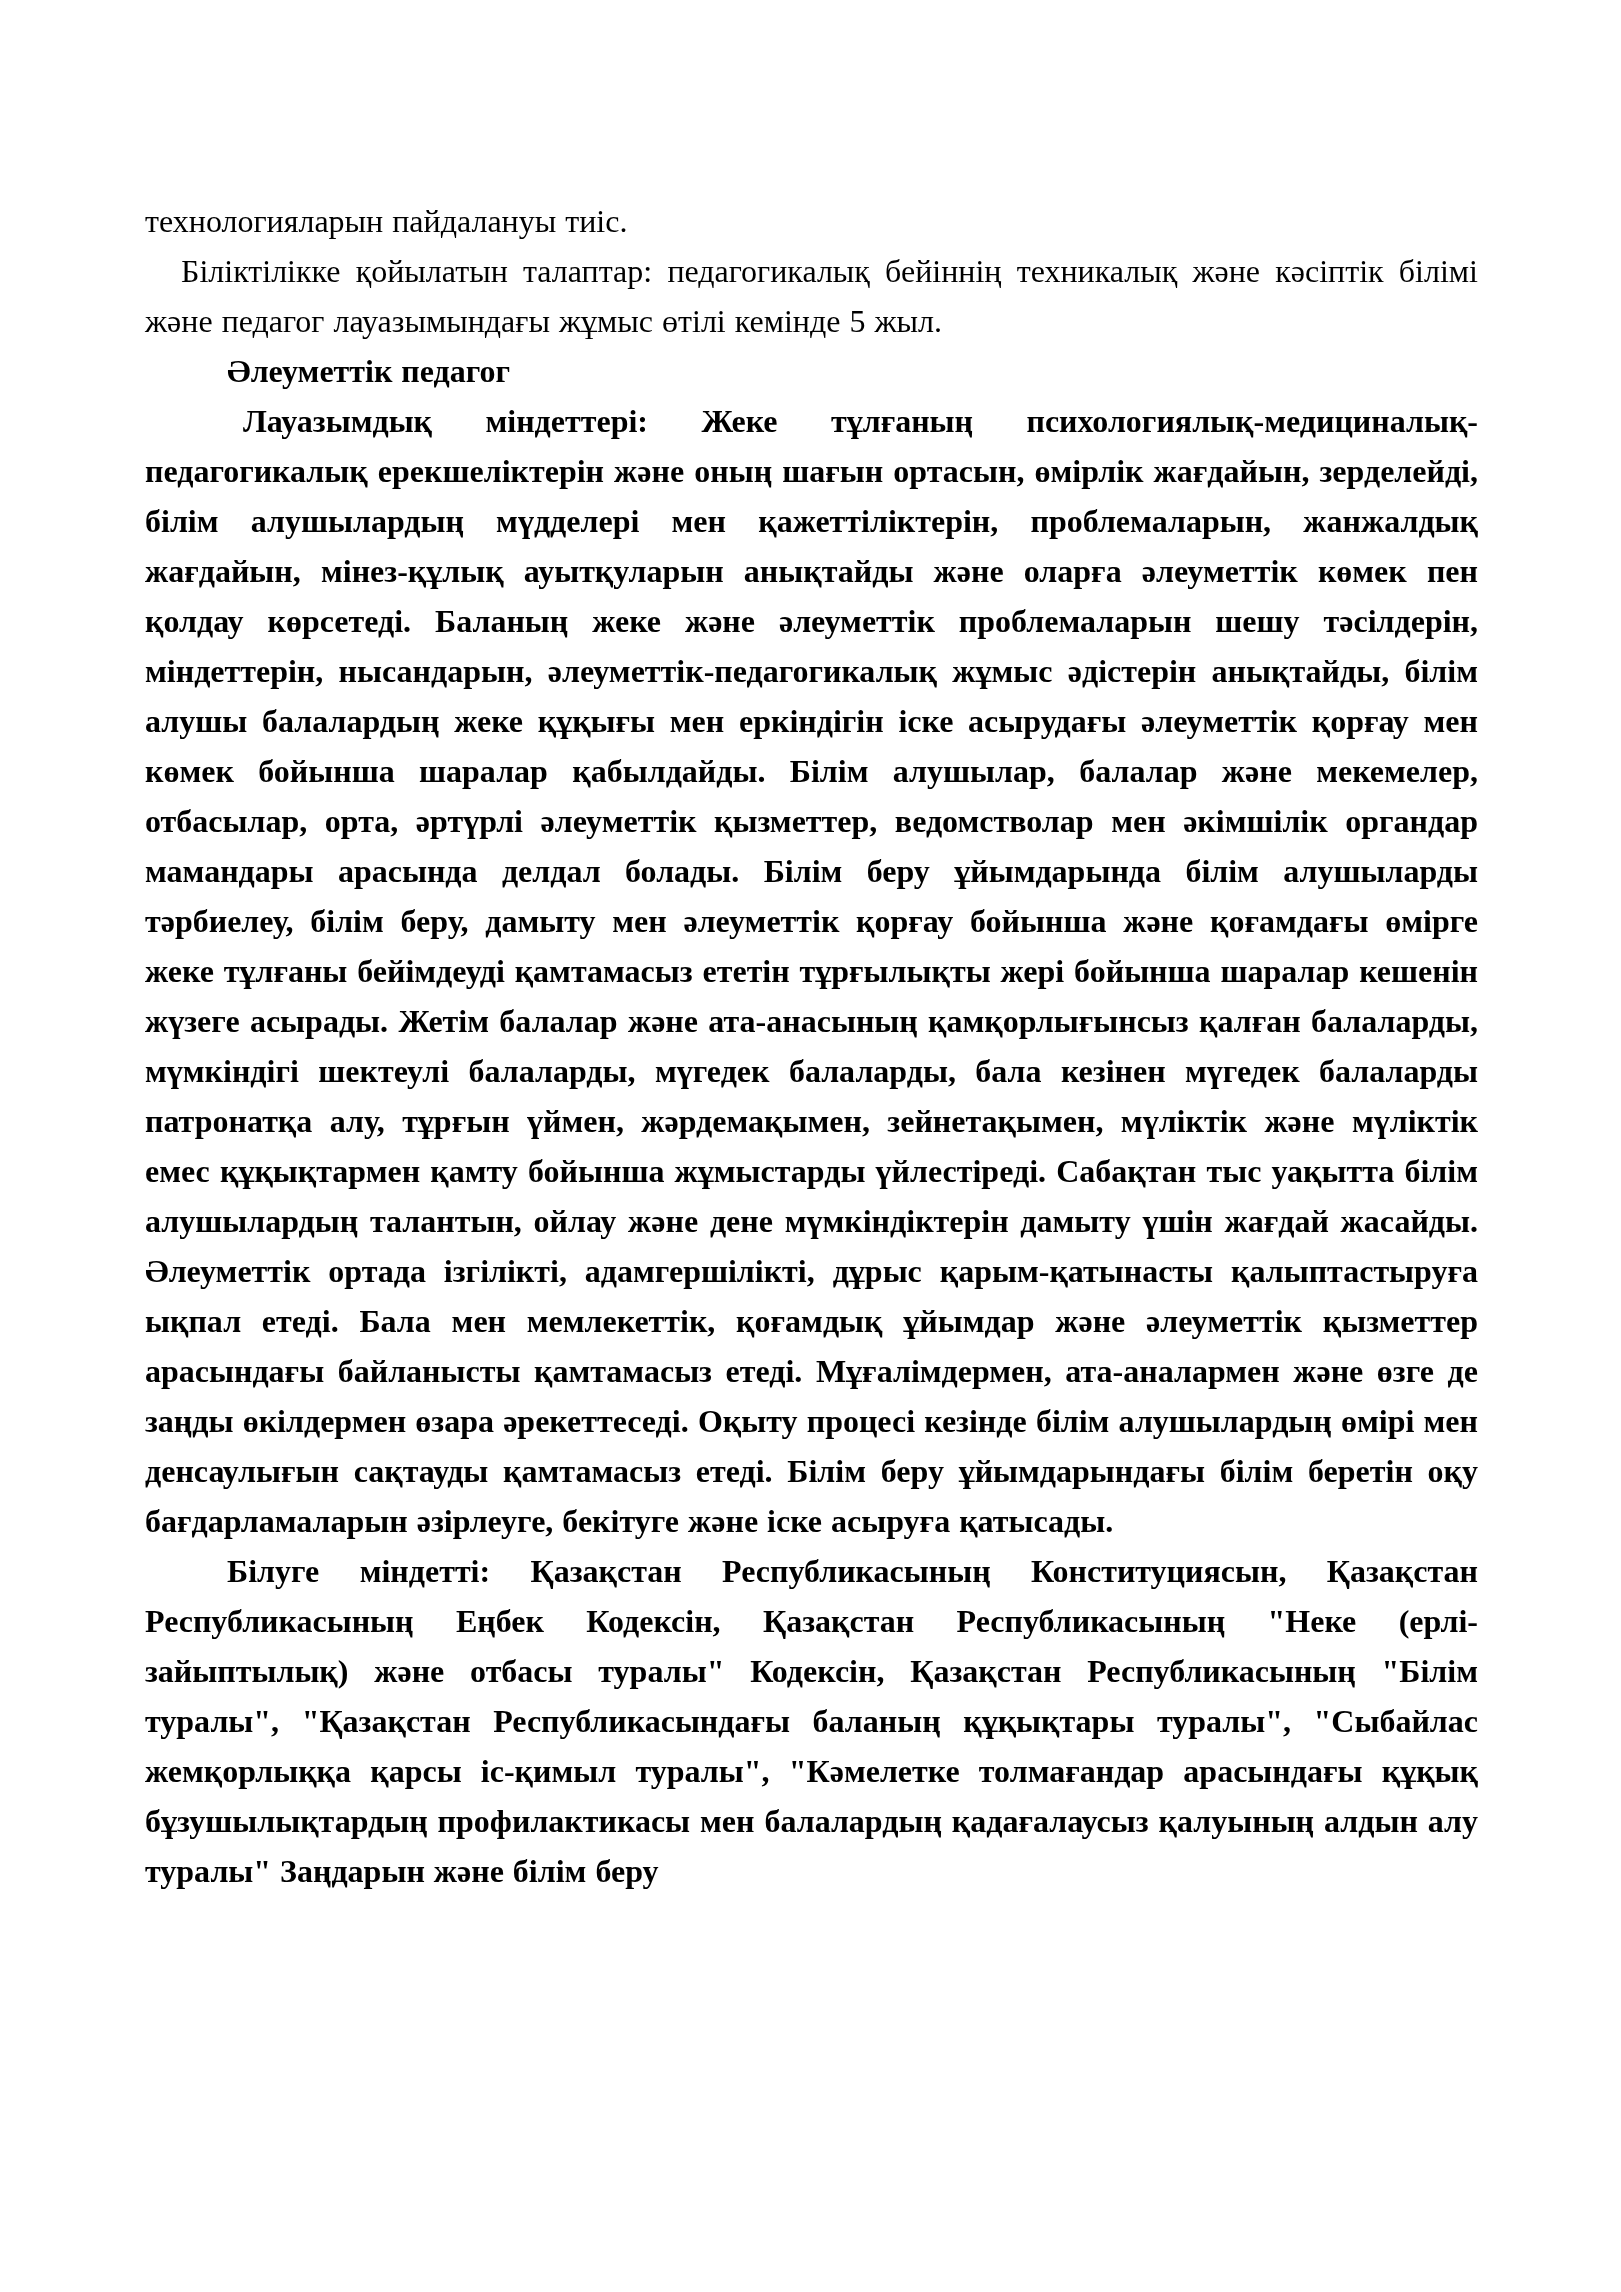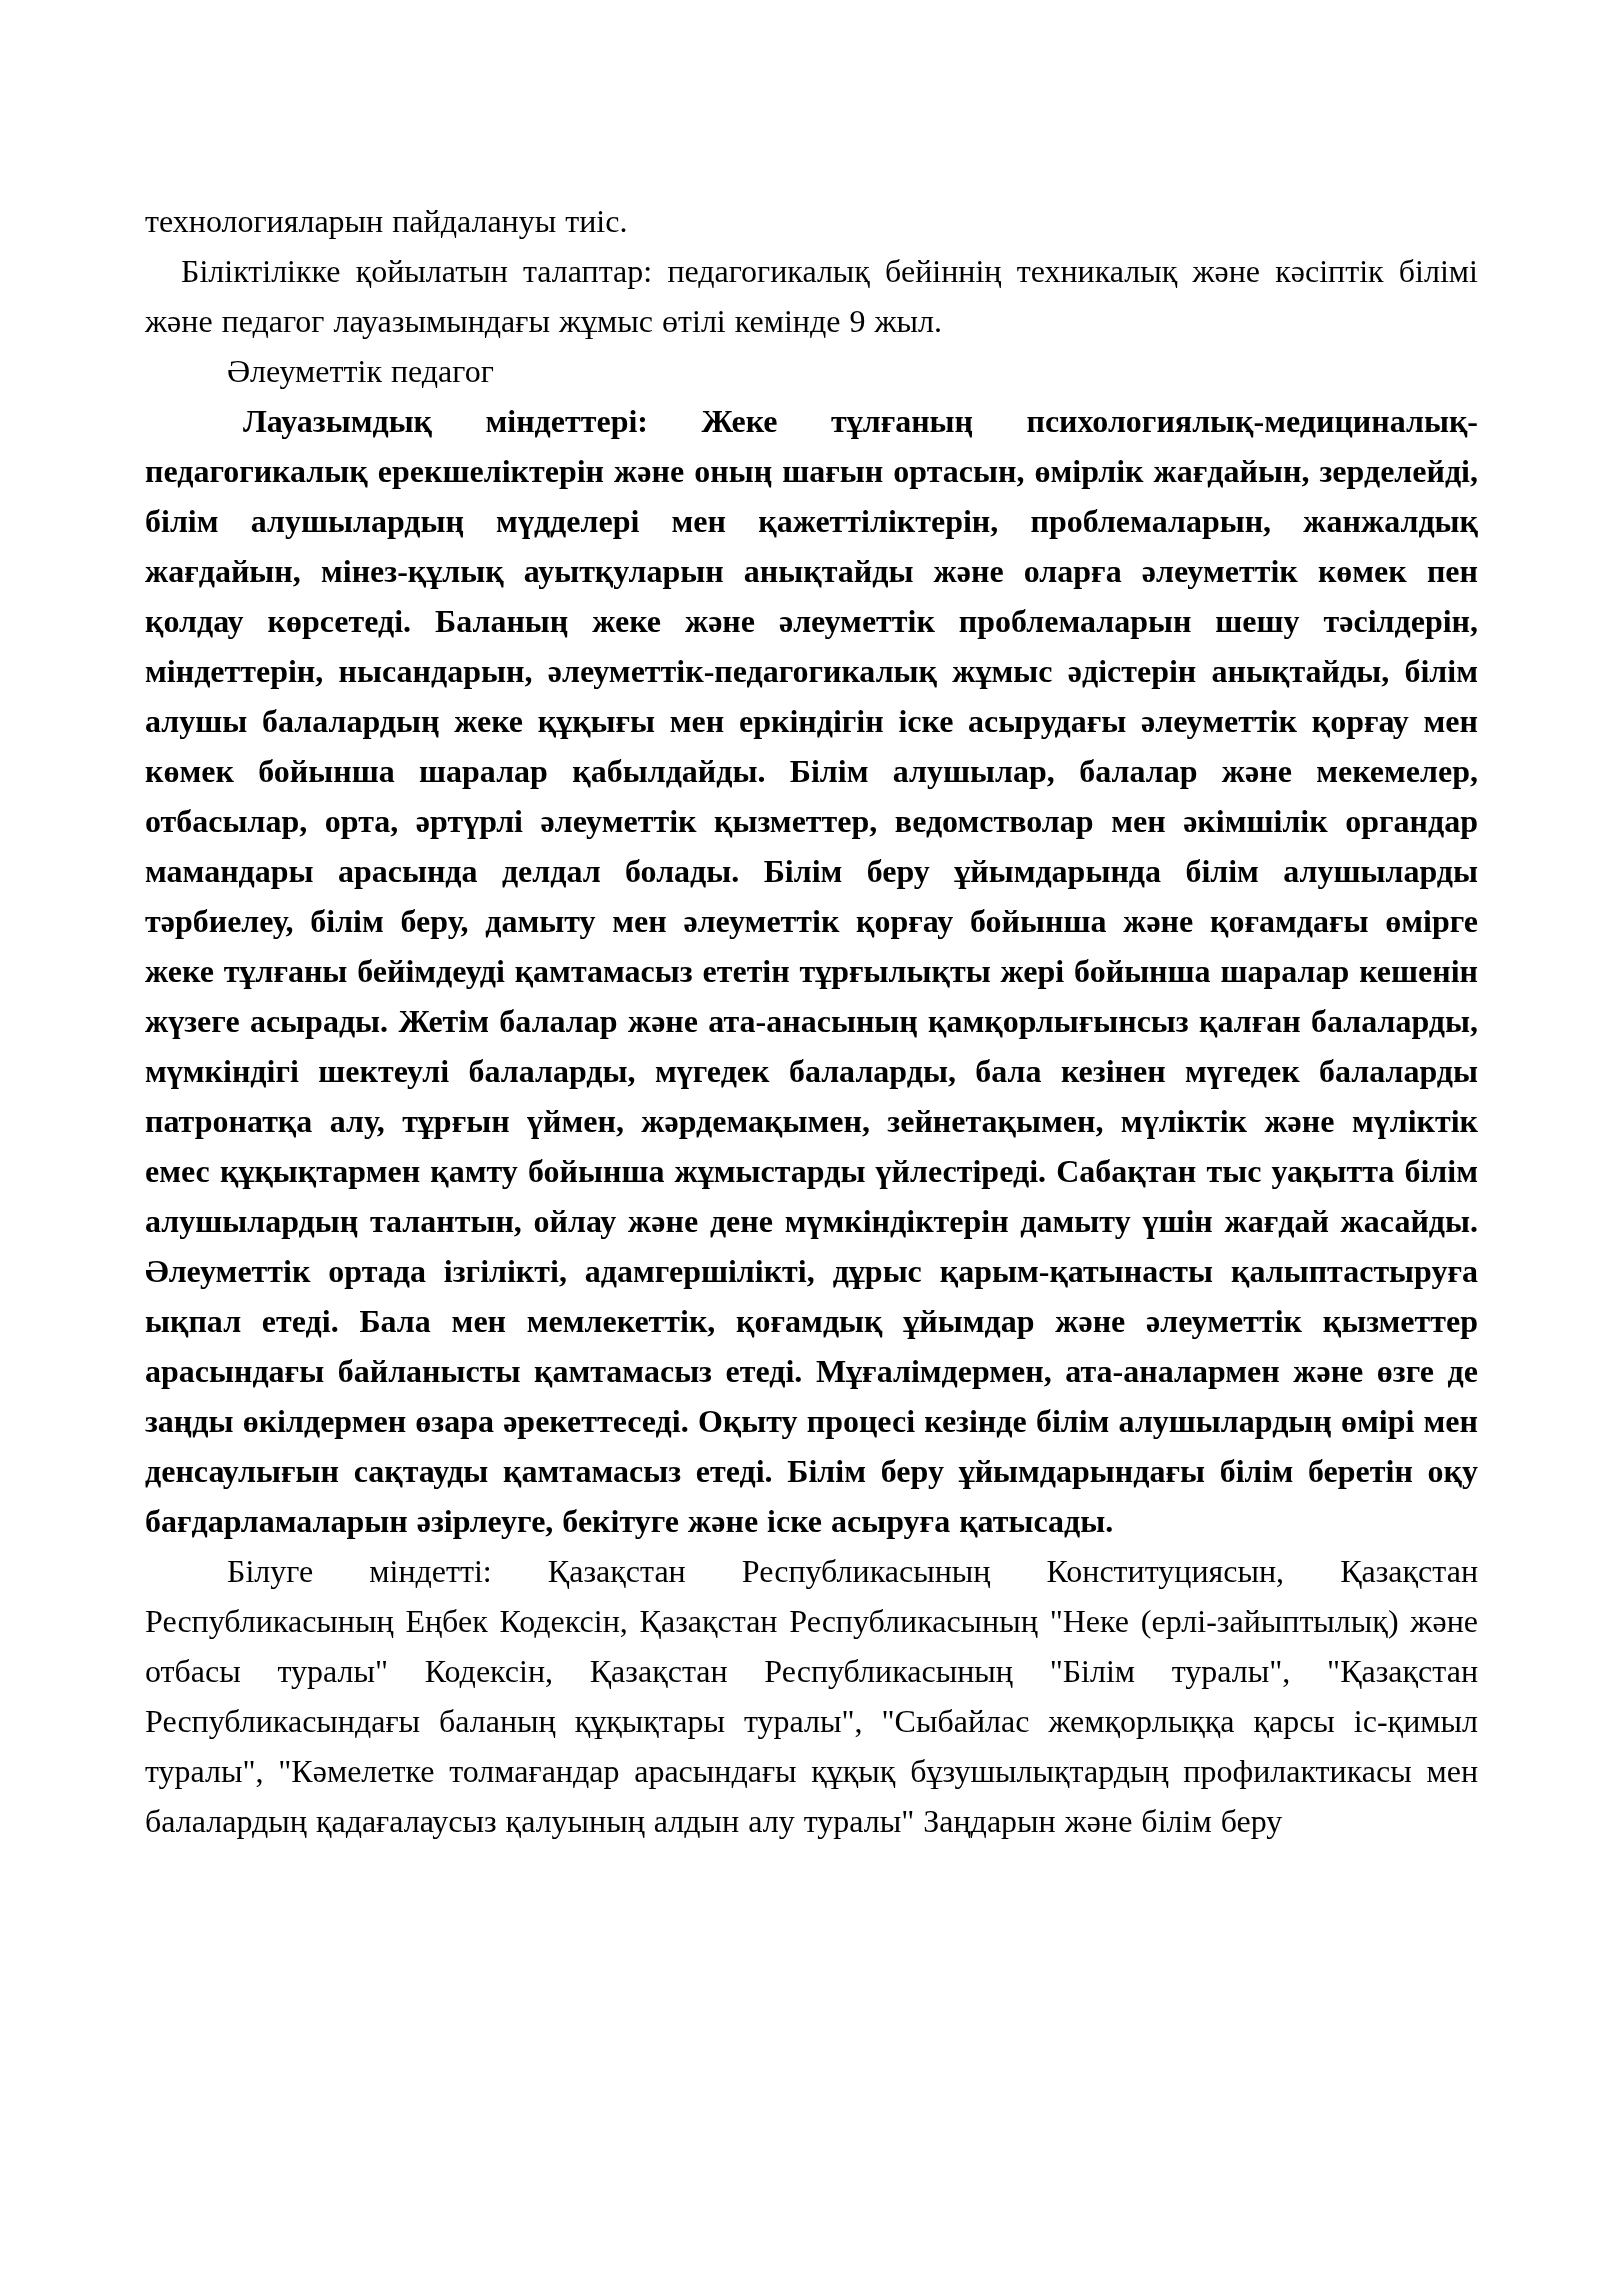--- a/index.html
+++ b/index.html
@@ -27,28 +27,28 @@
   }
   .text-block p {
     margin: 0;
     padding: 0;
     text-align: justify;
     word-spacing: 1px;
   }
   
   .ind-none   { text-indent: 0; }
   .ind-small  { text-indent: 36px; }
-  .ind-medium { text-indent: 82px; }
+  .ind-medium { text-indent: 82px; font-weight: bold; }
   .ind-large  { text-indent: 98px; font-weight: bold; }
 </style>
 </head>
 <body>
 
 <div class="page">
   <div class="text-block">
     <p class="ind-none">технологияларын пайдалануы тиіс.</p>
-    <p class="ind-small">Біліктілікке қойылатын талаптар: педагогикалық бейіннің техникалық және кәсіптік білімі және педагог лауазымындағы жұмыс өтілі кемінде 9 жыл.</p>
+    <p class="ind-small">Біліктілікке қойылатын талаптар: педагогикалық бейіннің техникалық және кәсіптік білімі және педагог лауазымындағы жұмыс өтілі кемінде 5 жыл.</p>
     <p class="ind-medium">Әлеуметтік педагог</p>
     <p class="ind-large">Лауазымдық міндеттері: Жеке тұлғаның психологиялық-медициналық-педагогикалық ерекшеліктерін және оның шағын ортасын, өмірлік жағдайын, зерделейді, білім алушылардың мүдделері мен қажеттіліктерін, проблемаларын, жанжалдық жағдайын, мінез-құлық ауытқуларын анықтайды және оларға әлеуметтік көмек пен қолдау көрсетеді. Баланың жеке және әлеуметтік проблемаларын шешу тәсілдерін, міндеттерін, нысандарын, әлеуметтік-педагогикалық жұмыс әдістерін анықтайды, білім алушы балалардың жеке құқығы мен еркіндігін іске асырудағы әлеуметтік қорғау мен көмек бойынша шаралар қабылдайды. Білім алушылар, балалар және мекемелер, отбасылар, орта, әртүрлі әлеуметтік қызметтер, ведомстволар мен әкімшілік органдар мамандары арасында делдал болады. Білім беру ұйымдарында білім алушыларды тәрбиелеу, білім беру, дамыту мен әлеуметтік қорғау бойынша және қоғамдағы өмірге жеке тұлғаны бейімдеуді қамтамасыз ететін тұрғылықты жері бойынша шаралар кешенін жүзеге асырады. Жетім балалар және ата-анасының қамқорлығынсыз қалған балаларды, мүмкіндігі шектеулі балаларды, мүгедек балаларды, бала кезінен мүгедек балаларды патронатқа алу, тұрғын үймен, жәрдемақымен, зейнетақымен, мүліктік және мүліктік емес құқықтармен қамту бойынша жұмыстарды үйлестіреді. Сабақтан тыс уақытта білім алушылардың талантын, ойлау және дене мүмкіндіктерін дамыту үшін жағдай жасайды. Әлеуметтік ортада ізгілікті, адамгершілікті, дұрыс қарым-қатынасты қалыптастыруға ықпал етеді. Бала мен мемлекеттік, қоғамдық ұйымдар және әлеуметтік қызметтер арасындағы байланысты қамтамасыз етеді. Мұғалімдермен, ата-аналармен және өзге де заңды өкілдермен өзара әрекеттеседі. Оқыту процесі кезінде білім алушылардың өмірі мен денсаулығын сақтауды қамтамасыз етеді. Білім беру ұйымдарындағы білім беретін оқу бағдарламаларын әзірлеуге, бекітуге және іске асыруға қатысады.</p>
     <p class="ind-medium">Білуге міндетті: Қазақстан Республикасының Конституциясын, Қазақстан Республикасының Еңбек Кодексін, Қазақстан Республикасының "Неке (ерлі-зайыптылық) және отбасы туралы" Кодексін, Қазақстан Республикасының "Білім туралы", "Қазақстан Республикасындағы баланың құқықтары туралы", "Сыбайлас жемқорлыққа қарсы іс-қимыл туралы", "Кәмелетке толмағандар арасындағы құқық бұзушылықтардың профилактикасы мен балалардың қадағалаусыз қалуының алдын алу туралы" Заңдарын және білім беру</p>
   </div>
 </div>
 
 
 </body></html>

